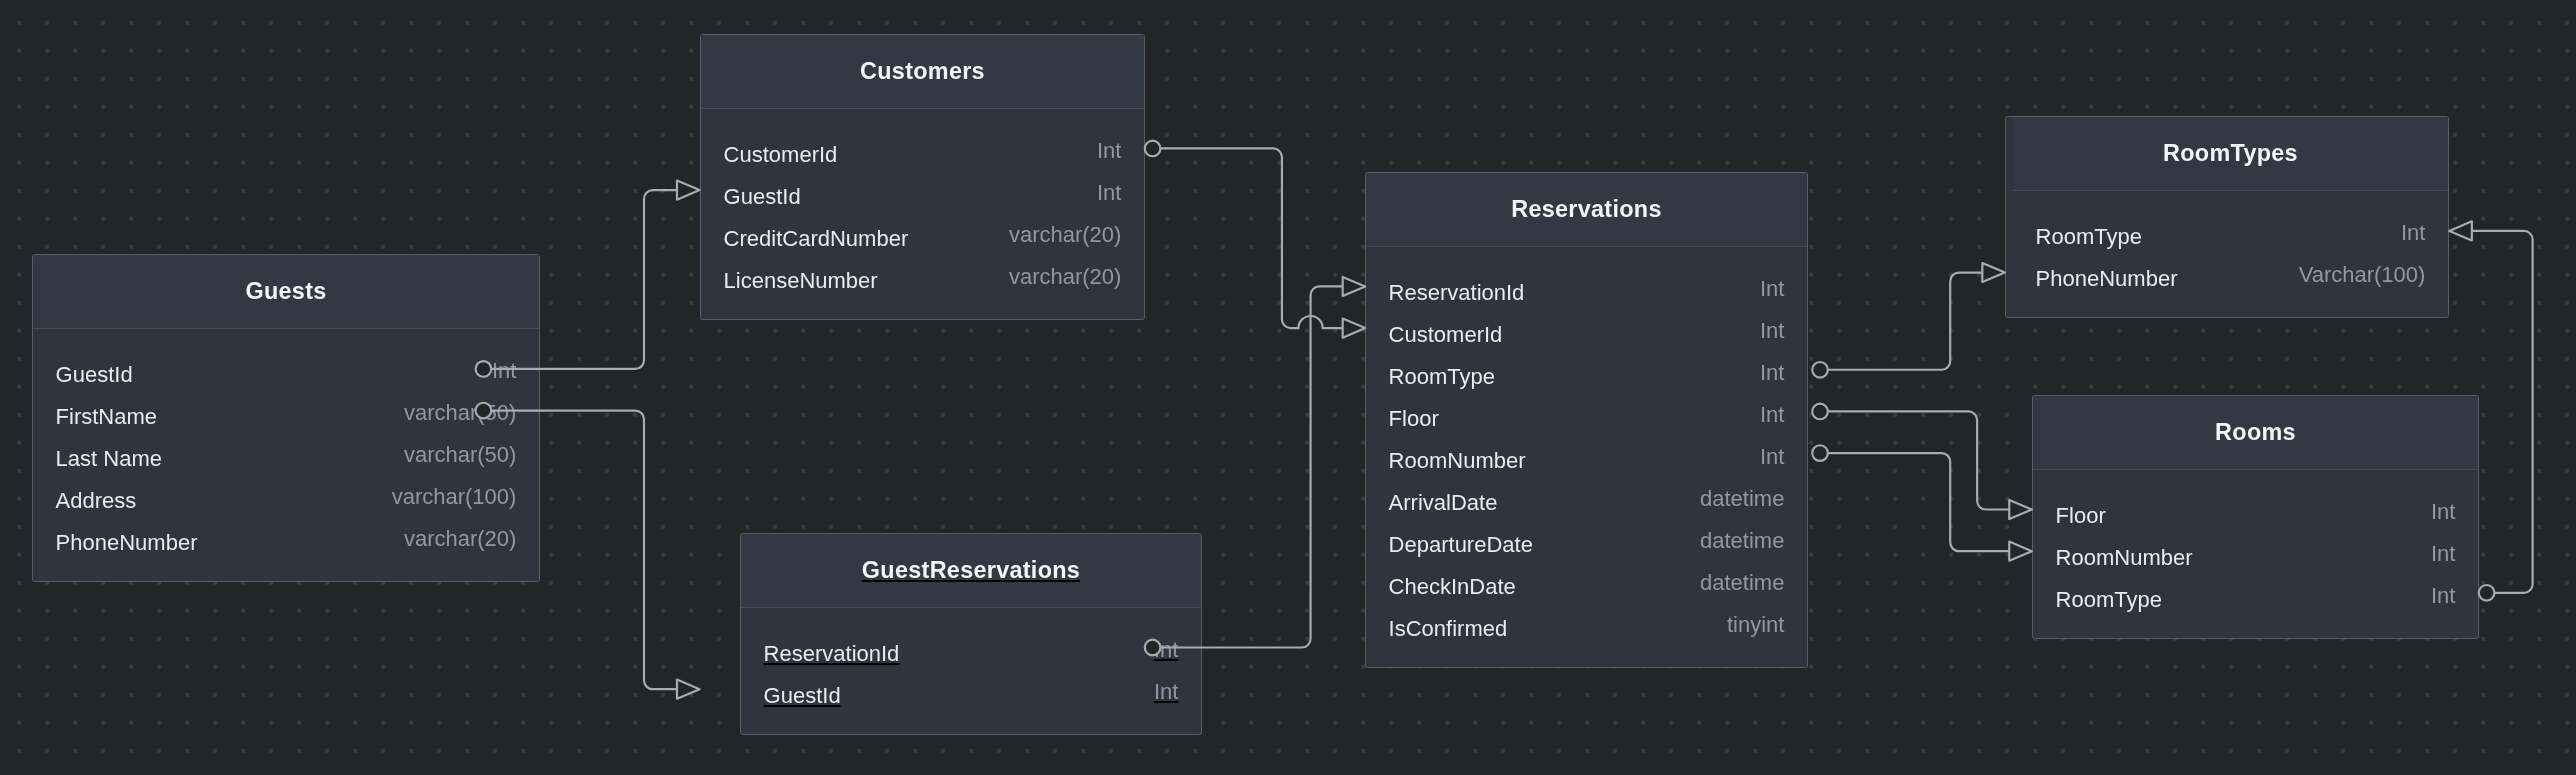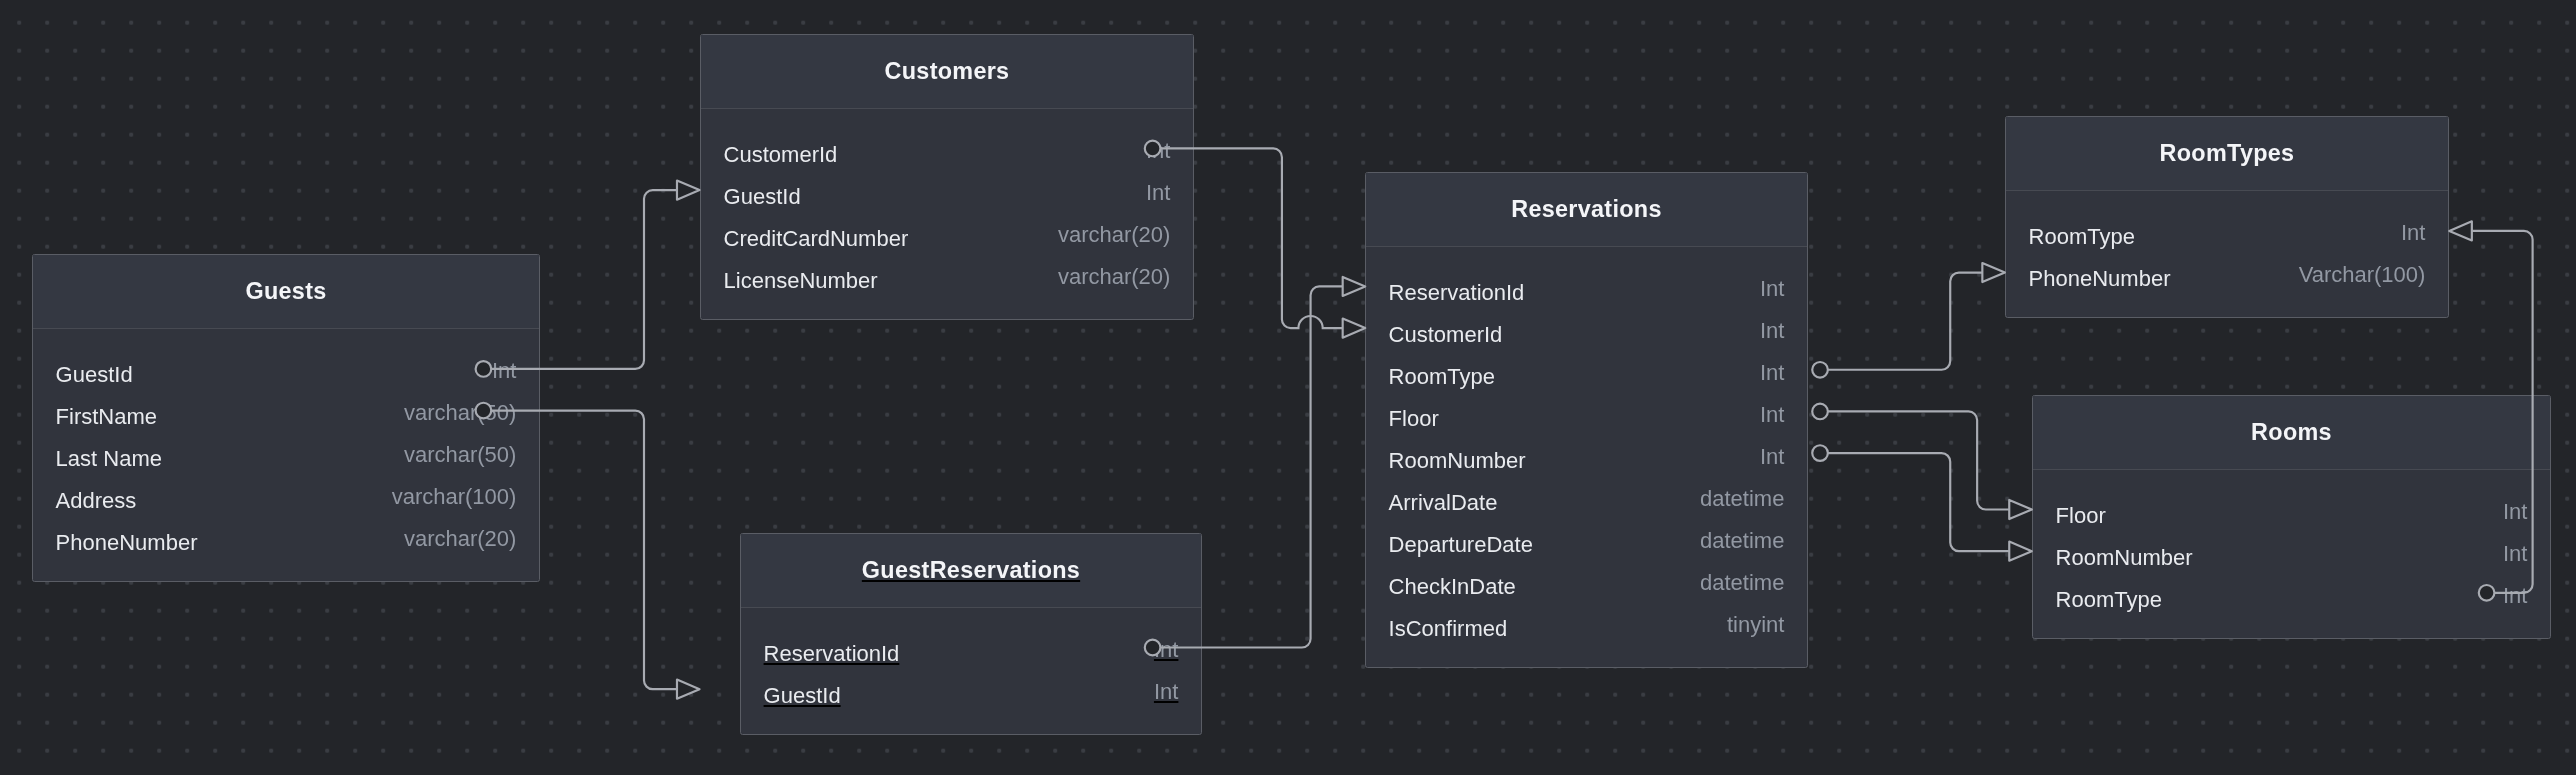--- a/index.html
+++ b/index.html
@@ -96,21 +96,21 @@
           <div class="db-row">
             <span class="field-name">Address</span>
             <span class="field-type">varchar(100)</span>
           </div>
           <div class="db-row">
             <span class="field-name">PhoneNumber</span>
             <span class="field-type">varchar(20)</span>
           </div>
         </div>
       </div>
-      <div class="db-table" style="left: 700px; top: 34px; width: 494px;">
+      <div class="db-table" style="left: 700px; top: 34px; width: 445px;">
         <div class="db-table-header">Customers</div>
         <div class="db-table-body">
           <div class="db-row">
             <span class="field-name">CustomerId</span>
             <span class="field-type">Int</span>
           </div>
           <div class="db-row">
             <span class="field-name">GuestId</span>
             <span class="field-type">Int</span>
           </div>
@@ -171,34 +171,34 @@
           <div class="db-row">
             <span class="field-name">CheckInDate</span>
             <span class="field-type">datetime</span>
           </div>
           <div class="db-row">
             <span class="field-name">IsConfirmed</span>
             <span class="field-type">tinyint</span>
           </div>
         </div>
       </div>
-      <div class="db-table" style="left: 2005px; top: 116px; width: 444px;">
+      <div class="db-table" style="left: 2005px; top: 116px; width: 444px; padding-left: 7px;">
         <div class="db-table-header">RoomTypes</div>
         <div class="db-table-body">
           <div class="db-row">
             <span class="field-name">RoomType</span>
             <span class="field-type">Int</span>
           </div>
           <div class="db-row">
             <span class="field-name">PhoneNumber</span>
             <span class="field-type">Varchar(100)</span>
           </div>
         </div>
       </div>
-      <div class="db-table" style="left: 2032px; top: 395px; width: 519px;">
+      <div class="db-table" style="left: 2032px; top: 395px; width: 447px;">
         <div class="db-table-header">Rooms</div>
         <div class="db-table-body">
           <div class="db-row">
             <span class="field-name">Floor</span>
             <span class="field-type">Int</span>
           </div>
           <div class="db-row">
             <span class="field-name">RoomNumber</span>
             <span class="field-type">Int</span>
           </div>

